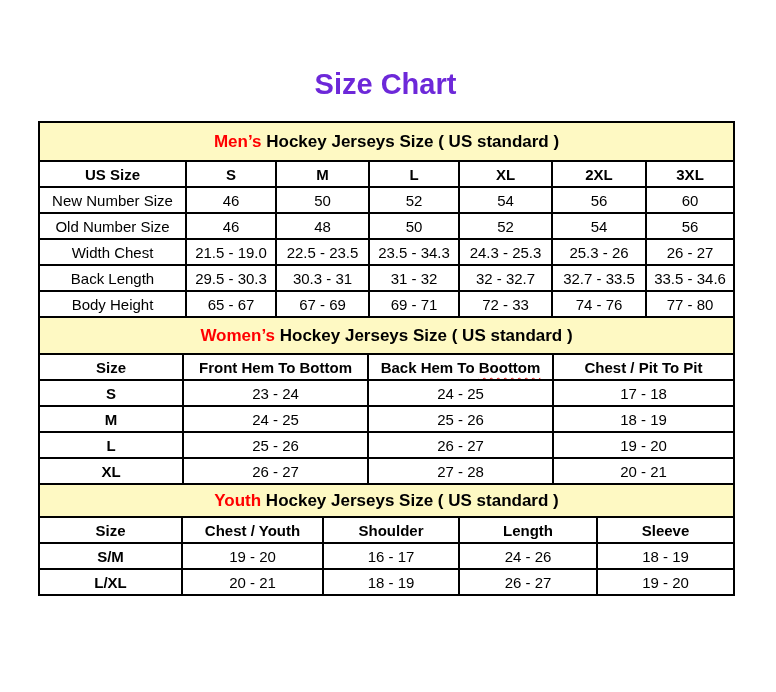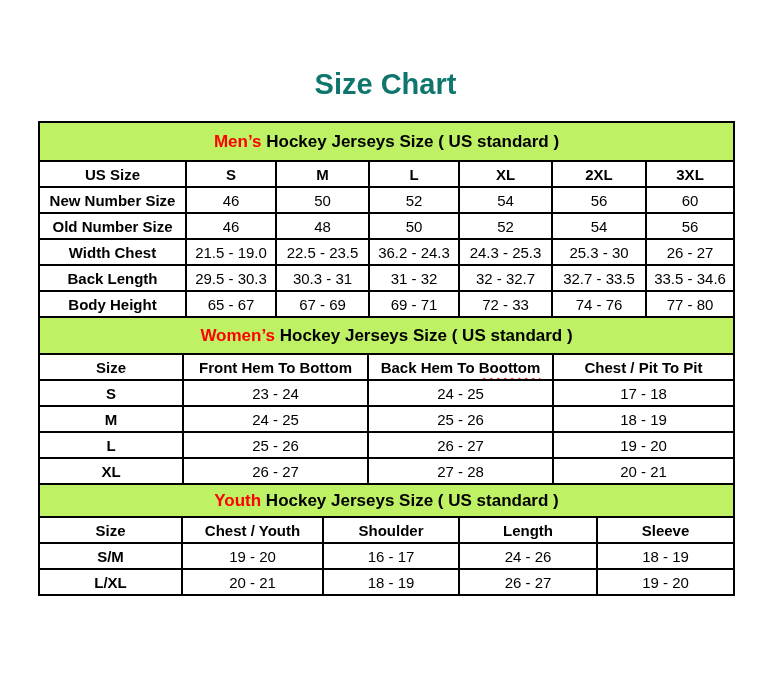--- a/index.html
+++ b/index.html
@@ -5,40 +5,40 @@
   * { margin: 0; padding: 0; box-sizing: border-box; }
   html, body { background: #ffffff; }
   .page {
     width: 776px; height: 692px; background: #ffffff;
     font-family: "Liberation Sans", sans-serif;
     color: #000000; padding-top: 68px; overflow: hidden;
   }
   .chart-wrap { width: 695px; margin-left: 38px; }
   .page-title {
     text-align: center; font-size: 29px; font-weight: bold;
-    color: #0f766e; line-height: 32px; margin-bottom: 21px;
+    color: #6d28d9; line-height: 32px; margin-bottom: 21px;
     letter-spacing: 0px;
   }
   table {
     border-collapse: collapse; table-layout: fixed; width: 695px;
   }
   table.stacked { margin-top: -2px; }
   td {
     border: 2px solid #000000; text-align: center; vertical-align: middle;
     font-size: 15px; height: 26px; padding: 1px 2px;
     white-space: nowrap; overflow: hidden;
   }
   td.banner {
-    background: #bef264; font-weight: bold; font-size: 17px; height: 39px; margin-top: 36px;
+    background: #fef9c3; font-weight: bold; font-size: 17px; height: 39px; margin-top: 36px;
   }
   td.banner-w { height: 37px; }
   td.banner-y { height: 33px; }
   .red { color: #FF0000; }
   td.hdr { font-weight: bold; }
-  td.lbl { font-weight: bold; }
+  td.lbl { font-weight: normal; }
   td.lbl-b { font-weight: bold; }
   .squiggle {
     text-decoration-line: underline;
     text-decoration-style: wavy;
     text-decoration-color: #DD1111;
     text-decoration-thickness: 1px;
     text-underline-offset: 4px;
   }
 </style>
 </head>
@@ -89,23 +89,23 @@
         <td>48</td>
         <td>50</td>
         <td>52</td>
         <td>54</td>
         <td>56</td>
       </tr>
       <tr>
         <td class="lbl">Width Chest</td>
         <td>21.5 - 19.0</td>
         <td>22.5 - 23.5</td>
-        <td>36.2 - 24.3</td>
+        <td>23.5 - 34.3</td>
         <td>24.3 - 25.3</td>
-        <td>25.3 - 30</td>
+        <td>25.3 - 26</td>
         <td>26 - 27</td>
       </tr>
       <tr>
         <td class="lbl">Back Length</td>
         <td>29.5 - 30.3</td>
         <td>30.3 - 31</td>
         <td>31 - 32</td>
         <td>32 - 32.7</td>
         <td>32.7 - 33.5</td>
         <td>33.5 - 34.6</td>

